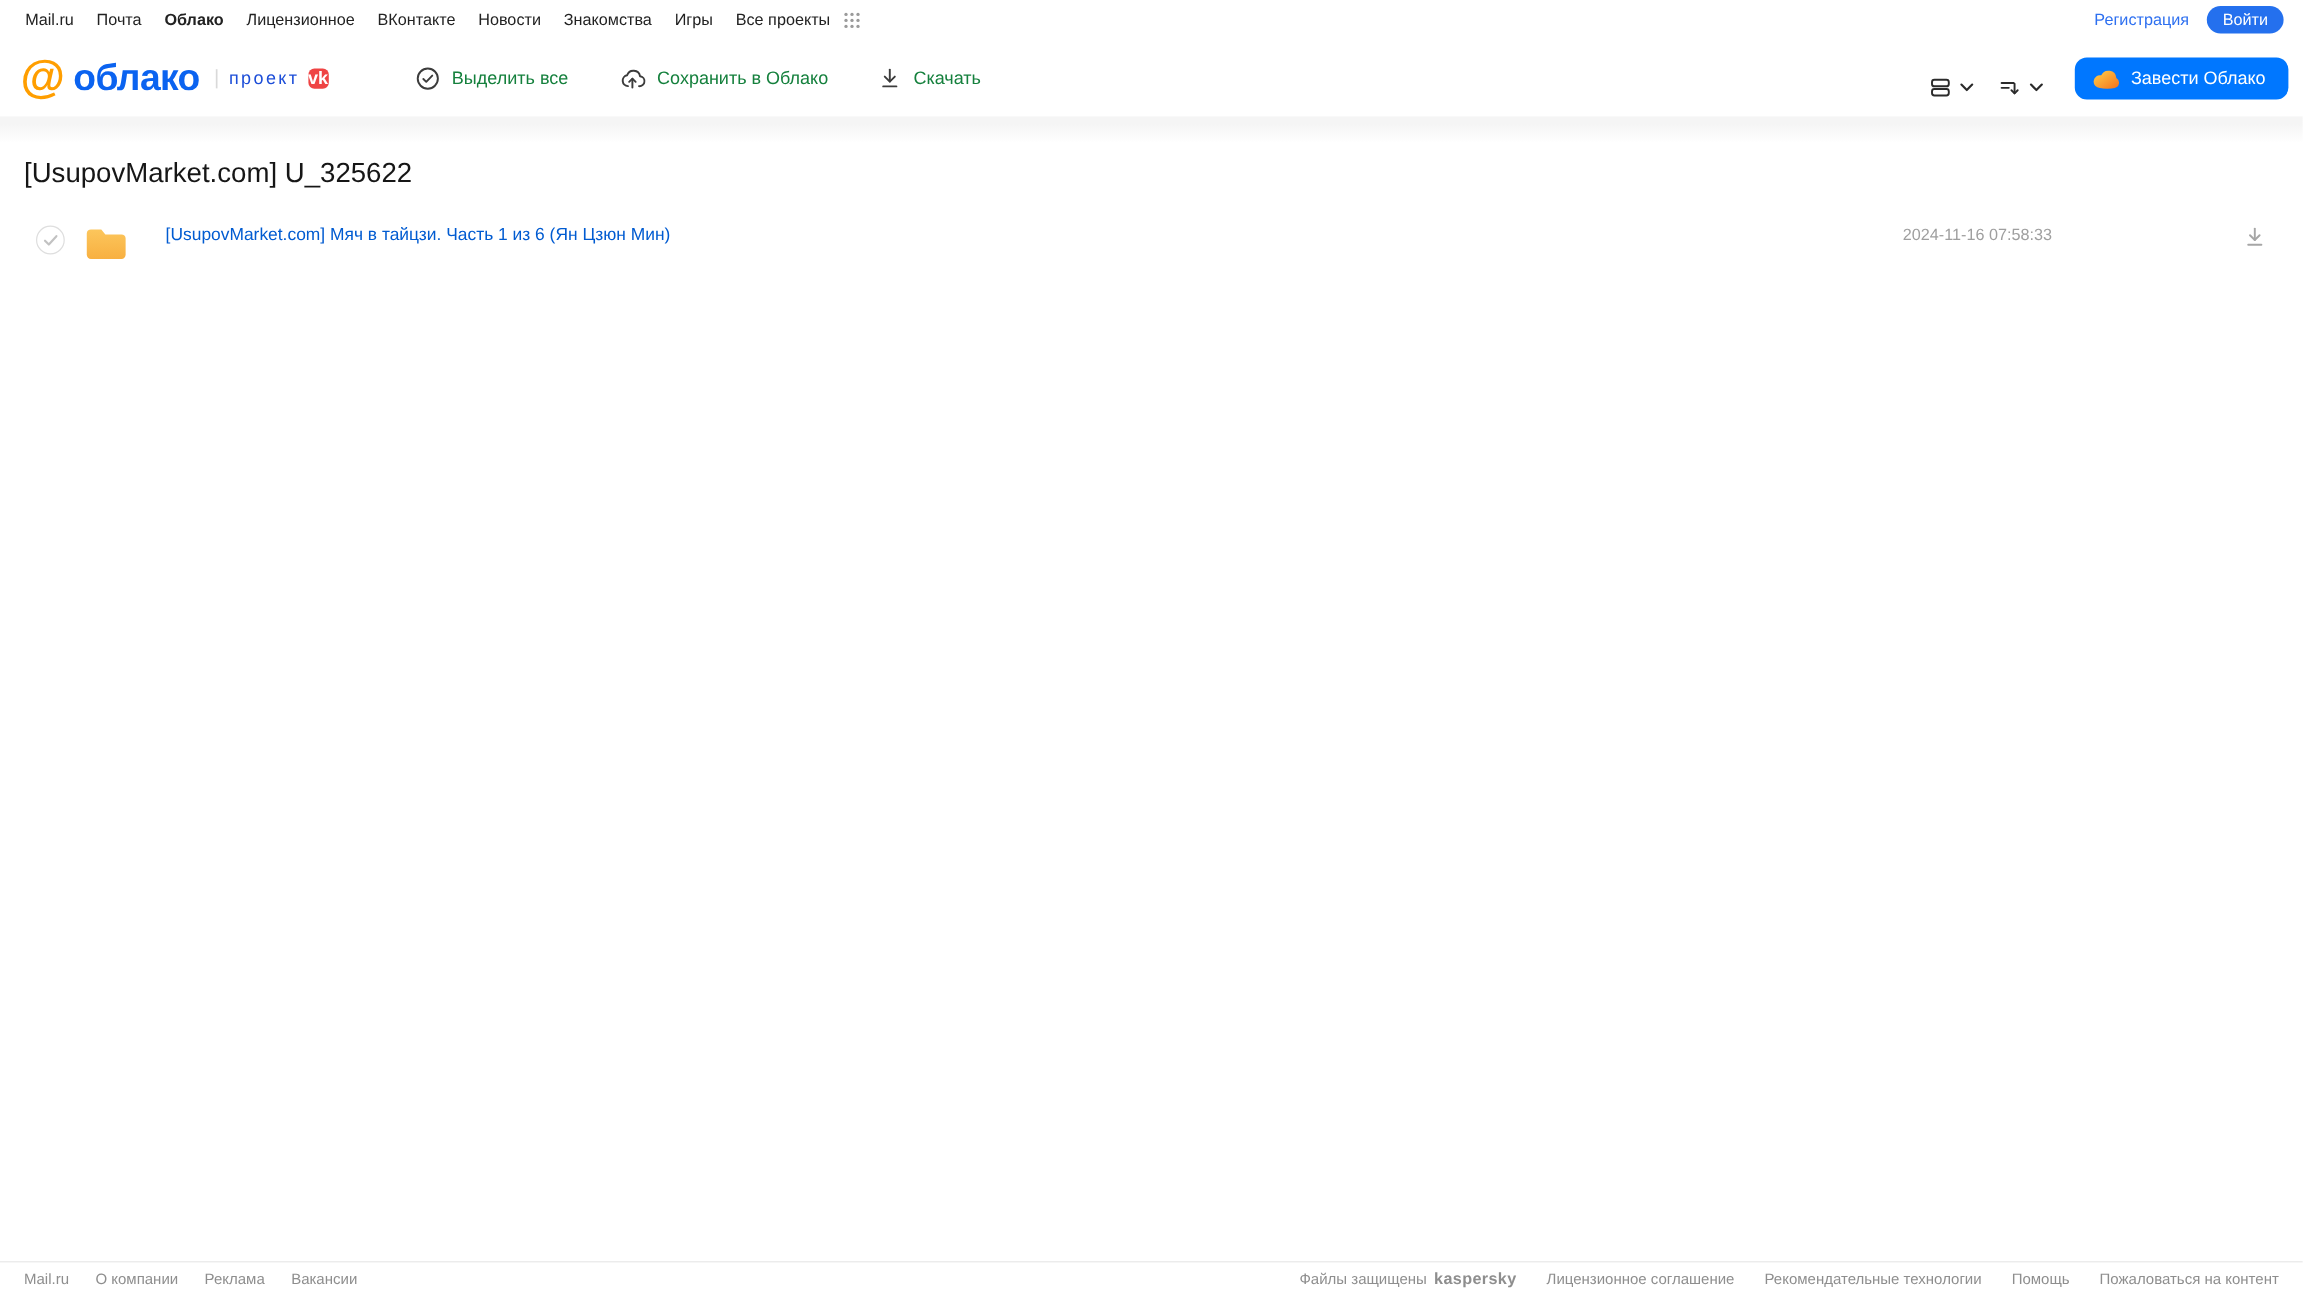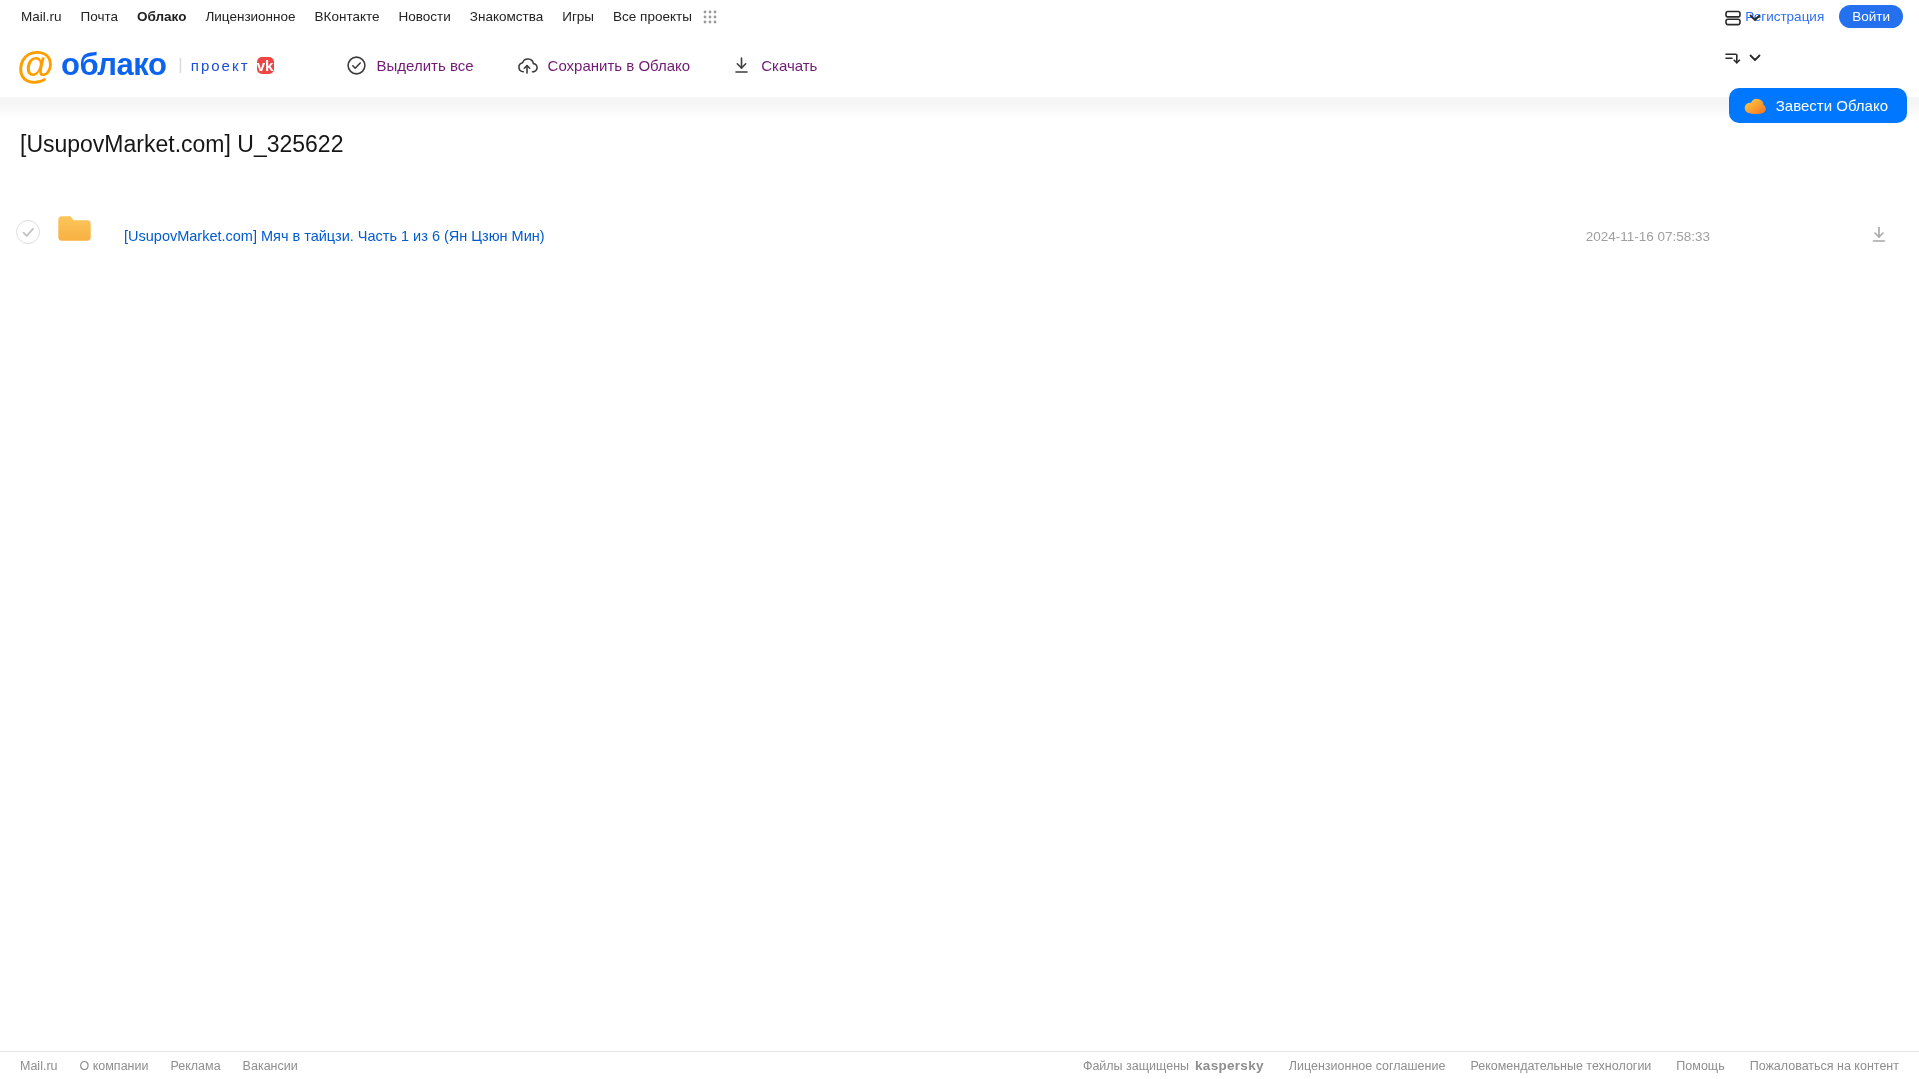--- a/index.html
+++ b/index.html
@@ -34,36 +34,36 @@
   .logo-word { color: #0b63f0; font-size: 31px; font-weight: 700; letter-spacing: -0.5px; margin-left: 7px; }
   .logo-sep { color: #d9d9d9; font-size: 17px; margin: 0 8px 0 12px; align-self: center; }
   .project-label { color: #1d4ed8; font-size: 15px; letter-spacing: 2px; align-self: center; }
   .vk-badge {
     width: 17px; height: 17px; border-radius: 5px; background: #ef4444; color: #fff;
     font-size: 15px; font-weight: bold; display: flex; align-items: center;
     justify-content: center; margin-left: 7px; align-self: center;
   }
   .toolbar { display: flex; align-items: center; gap: 42px; margin-left: 72px; }
   .tb-btn {
-    display: flex; align-items: center; gap: 10px; font-size: 15px; color: #701a75;
+    display: flex; align-items: center; gap: 10px; font-size: 15px; color: #15803d;
     background: none; border: none; font-family: inherit; cursor: pointer; padding: 0;
   }
-  .header-right { margin-left: auto; display: flex; align-items: flex-start; gap: 20px; flex-direction: column; }
+  .header-right { margin-left: auto; display: flex; align-items: flex-end; gap: 20px; }
   .icon-group { display: flex; align-items: center; gap: 6px; cursor: pointer; }
   .get-cloud-btn {
     display: flex; align-items: center; gap: 10px; background: #0077ff; color: #fff;
     font-size: 15px; border: none; border-radius: 10px; padding: 9px 19px 9px 14px;
     font-family: inherit; cursor: pointer; margin-left: 6px;
   }
   .header-fade { height: 22px; background: linear-gradient(#f5f5f5 0 30%, #ffffff); }
 
   
   .page-title { margin: 12px 0 0 20px; font-size: 23px; font-weight: 400; color: #161616; }
   .file-list { margin-top: 30px; }
-  .file-row { display: flex; align-items: flex-end; height: 56px; padding-left: 16px; position: relative; }
+  .file-row { display: flex; align-items: flex-start; height: 56px; padding-left: 30px; position: relative; }
   .row-check {
     width: 24px; height: 24px; border-radius: 50%; border: 1.5px solid #dedede;
     display: flex; align-items: center; justify-content: center; cursor: pointer;
     background: #fff; flex: none;
   }
   .folder-icon { margin-left: 16px; display: flex; cursor: pointer; flex: none; }
   .file-link { margin-left: 31px; color: #005bd1; font-size: 14.5px; cursor: pointer; }
   .file-date { position: absolute; right: 209px; color: #9f9f9f; font-size: 13.5px; }
   .row-download { position: absolute; right: 31px; display: flex; cursor: pointer; }
 

